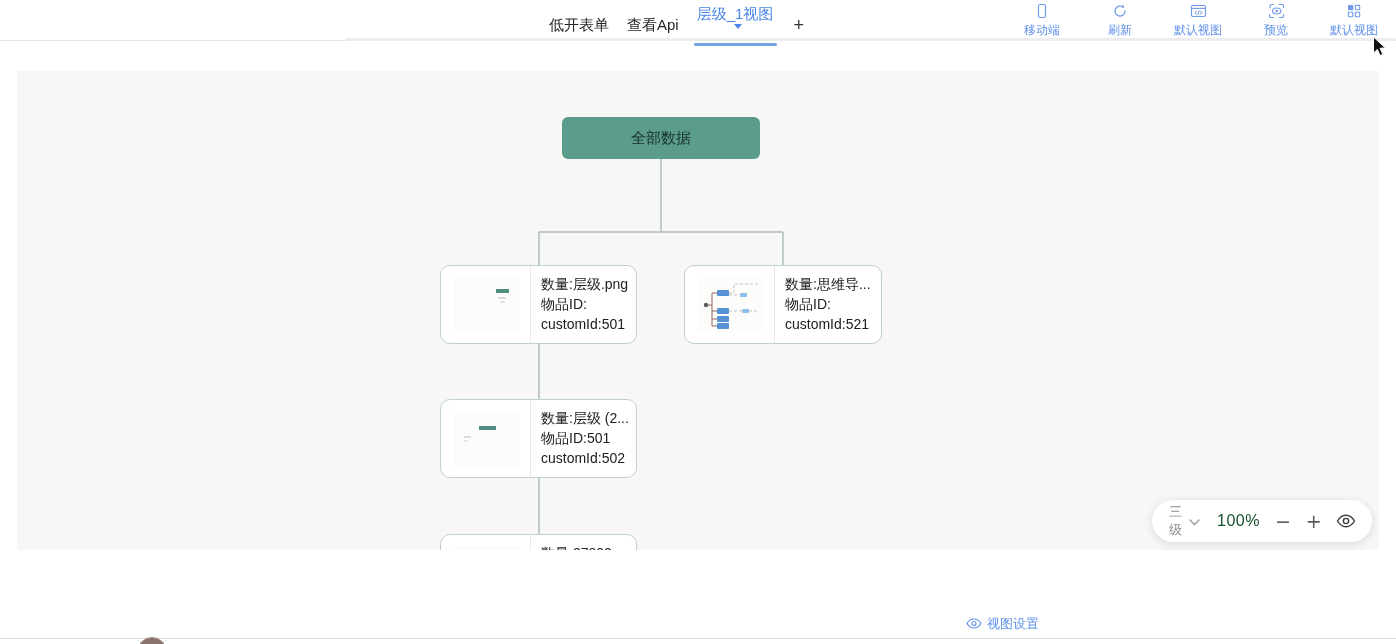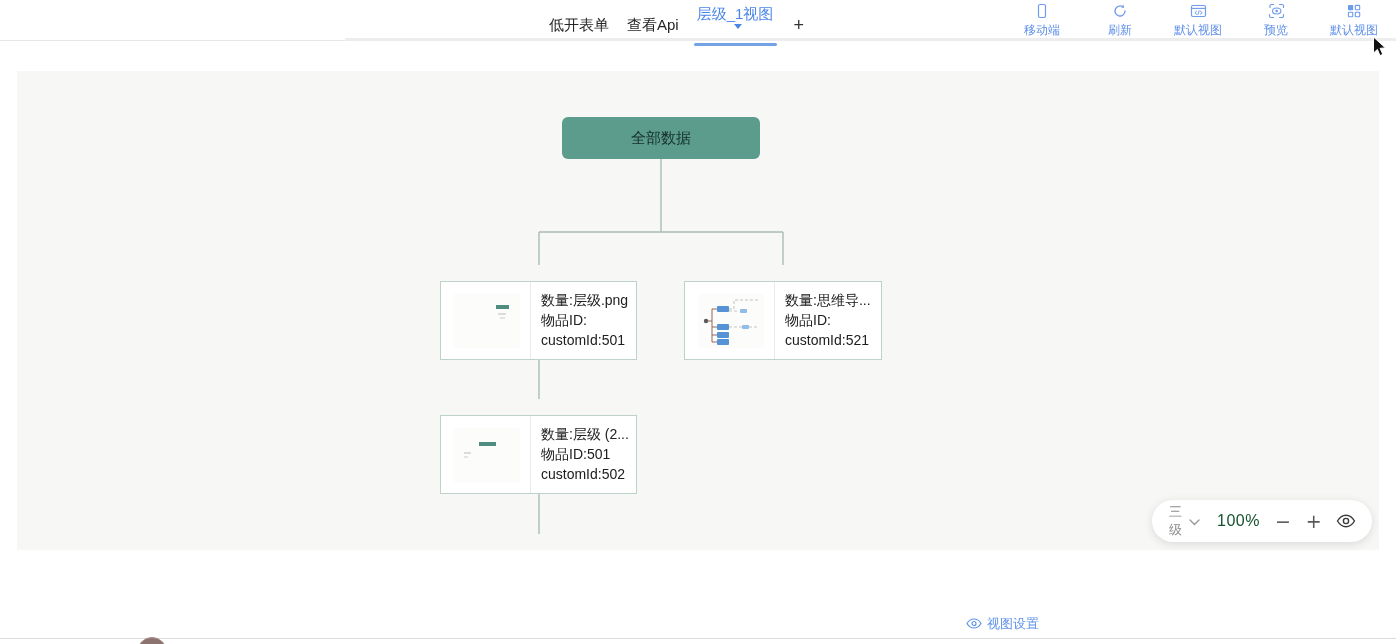--- a/index.html
+++ b/index.html
@@ -20,21 +20,21 @@
   .action-btn { display:flex; flex-direction:column; align-items:center; width:56px; cursor:pointer;text-align:right; }
   .action-btn svg { display:block; }
   .action-label { font-size:12px; color:#5f90ea; margin-top:3px; white-space:nowrap; }
 
   
   .canvas { position:absolute; left:17px; top:71px; width:1362px; height:479px; background:#f7f7f5; overflow:hidden; }
   .edges { position:absolute; left:0; top:0; }
 
   .root-node { position:absolute; left:545px; top:46px; width:198px; height:42px; background:#5b9c8c; border-radius:6px; display:flex; align-items:center; justify-content:center; font-size:15px; color:#16302a; cursor:pointer; }
 
-  .node-card { position:absolute; width:197px; height:79px; background:#fff; border:1px solid #bed1cb; border-radius:0; cursor:pointer;margin-top:16px; }
+  .node-card { position:absolute; width:197px; height:79px; background:#fff; border:1px solid #bed1cb; border-radius:10px; cursor:pointer; }
   .card-thumb { position:absolute; left:13px; top:12px; width:66px; height:54px; background:#f9f9f7; overflow:hidden; }
   .card-divider { position:absolute; left:89px; top:0; bottom:0; width:1px; background:#e9e9e9; }
   .card-text { position:absolute; left:100px; top:8px; right:4px; font-size:14px; line-height:20px; color:#202020; white-space:nowrap; overflow:hidden; }
   .card-text div { height:20px; }
 
   
   .zoom-pill { position:absolute; left:1152px; top:500px; width:220px; height:42px; background:#fff; border-radius:21px; box-shadow:0 2px 10px rgba(0,0,0,0.12); display:flex; align-items:center; padding:0 17px; z-index:6; }
   .level-select { display:flex; align-items:center; gap:7px; cursor:pointer; }
   .level-label { font-size:13px; color:#8c8c8c; }
   .zoom-value { font-size:16px; color:#14532d; margin-left:17px; letter-spacing:0.5px; }

